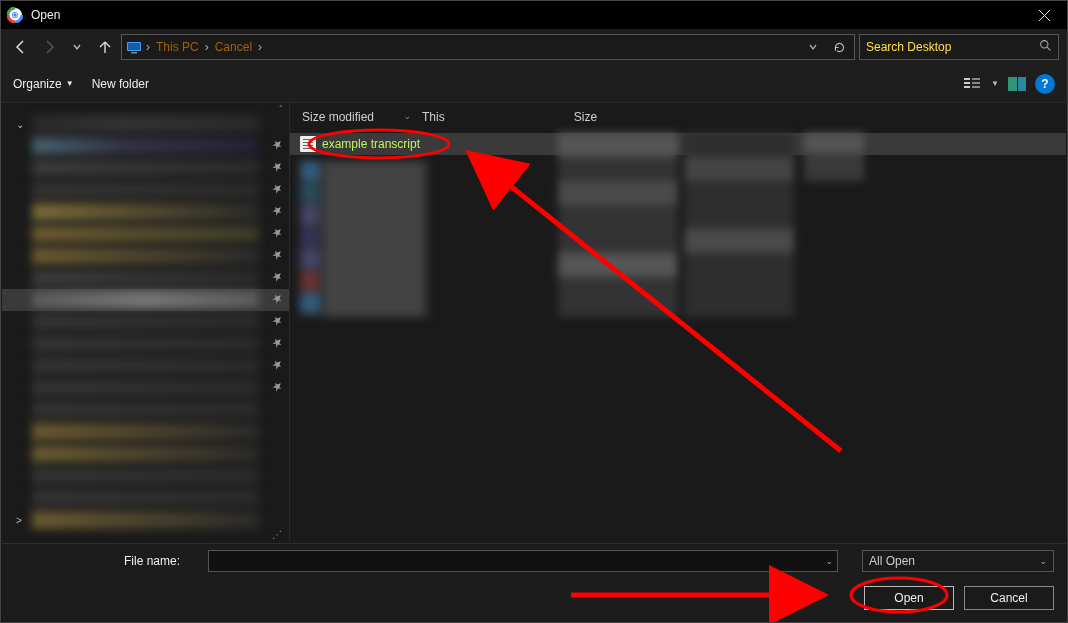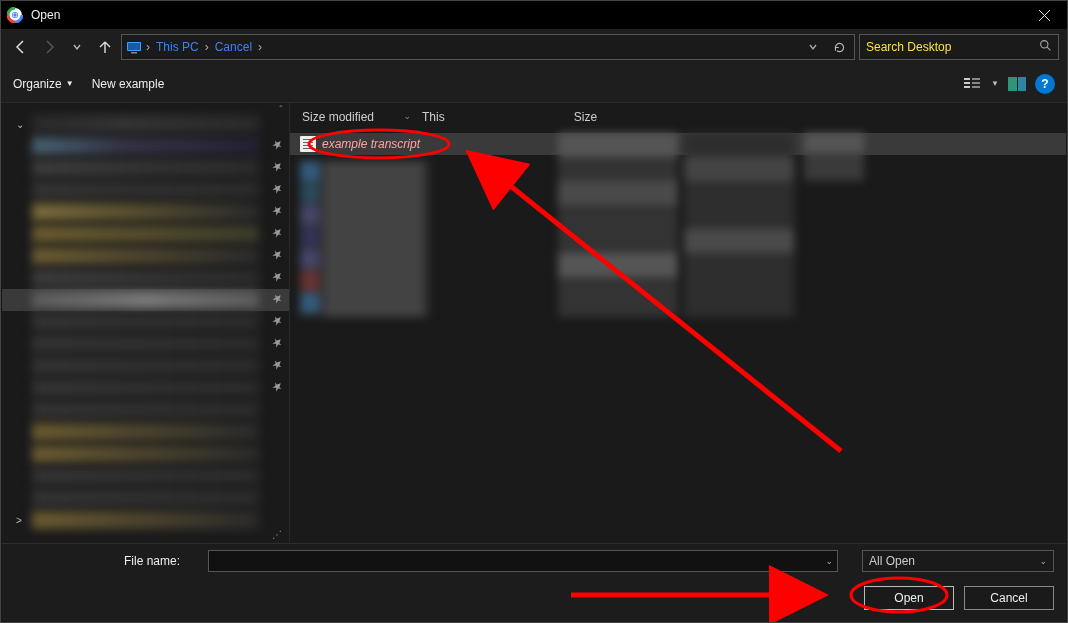--- a/index.html
+++ b/index.html
@@ -39,21 +39,21 @@
   }
   .nav-btn.disabled { color: #555; }
   .addr-box {
     flex: 1; height: 26px;
     border: 1px solid #555;
     display: flex; align-items: center;
     padding: 0 4px; gap: 4px;
     background: #1a1a1a;
   }
   .addr-box .pc-icon { width: 16px; height: 16px; }
-  .addr-box .crumb { color: #3b82f6; padding: 0 2px; }
+  .addr-box .crumb { color: #a16207; padding: 0 2px; }
   .addr-box .sep { color: #aaa; }
   .addr-box .flexsp { flex: 1; }
   .addr-end-btn { width: 22px; height:22px; display:flex;align-items:center;justify-content:center; color:#bbb; font-size:12px;}
   .search-box {
     width: 200px; height: 26px;
     border: 1px solid #555;
     display: flex; align-items: center;
     padding: 0 6px; background: #1a1a1a;
     color: #777;
   }
@@ -134,21 +134,21 @@
   .filerow.selected { background:#3a3a3a; }
   .filerow .file-icon {
     width:16px;height:16px;background:#eee;border-radius:1px;
     display:flex;align-items:center;justify-content:center;
     position:relative;
   }
   .filerow .file-icon::before{
     content:""; position:absolute;left:3px;right:3px;top:3px;bottom:3px;
     background:repeating-linear-gradient(#666 0 1px, transparent 1px 3px);
   }
-  .filerow .fname{color:#fca5a5;font-style:italic;}
+  .filerow .fname{color:#bef264;}
 
   
   .pixelblock {
     filter: blur(4px);
   }
 
   
   .footer {
     position:absolute; left:1px;right:1px;bottom:1px; height:78px;
     background:#1c1c1c; border-top:1px solid #2e2e2e;
@@ -267,21 +267,21 @@
     </span>
   </div>
 </div>
 
 <div class="toolrow">
   <div class="tool-btn">
     <span>Organize</span>
     <span style="font-size:8px;">▼</span>
   </div>
   <div class="tool-btn">
-    <span>New example</span>
+    <span>New folder</span>
   </div>
   <span class="spacer"></span>
   <div class="view-icons">
     <div class="vi" style="border:none;">
       <svg width="18" height="14" viewBox="0 0 18 14">
           <rect x="0" y="1" width="6" height="2" fill="#ccc"></rect>
           <rect x="0" y="5" width="6" height="2" fill="#ccc"></rect>
           <rect x="0" y="9" width="6" height="2" fill="#ccc"></rect>
           <rect x="8" y="1" width="8" height="2" fill="#888"></rect>
           <rect x="8" y="5" width="8" height="2" fill="#888"></rect>

